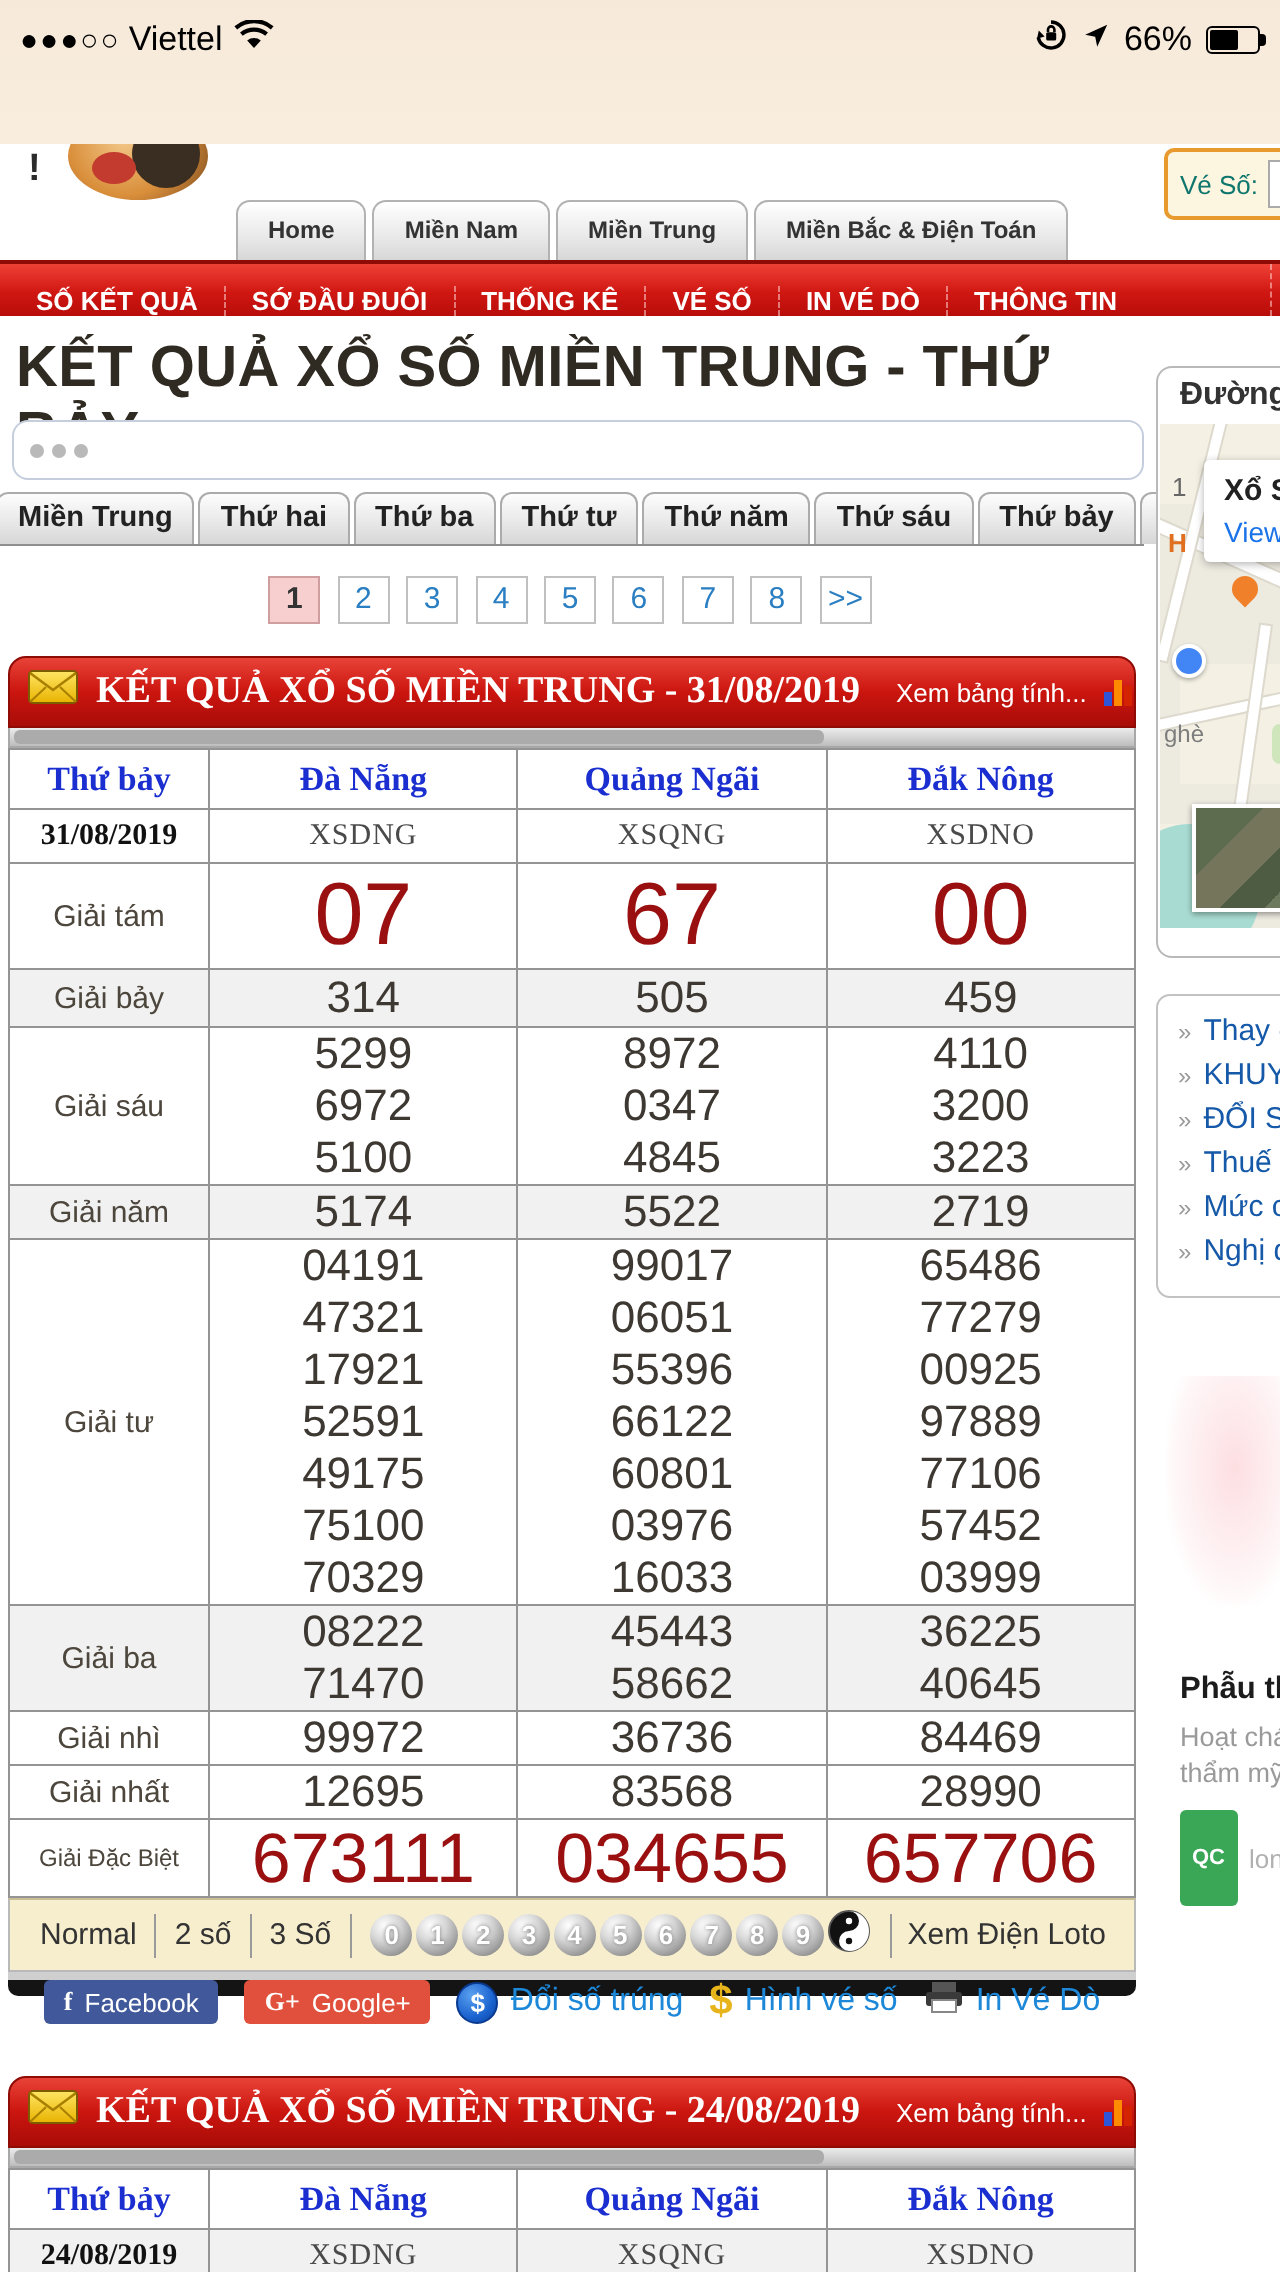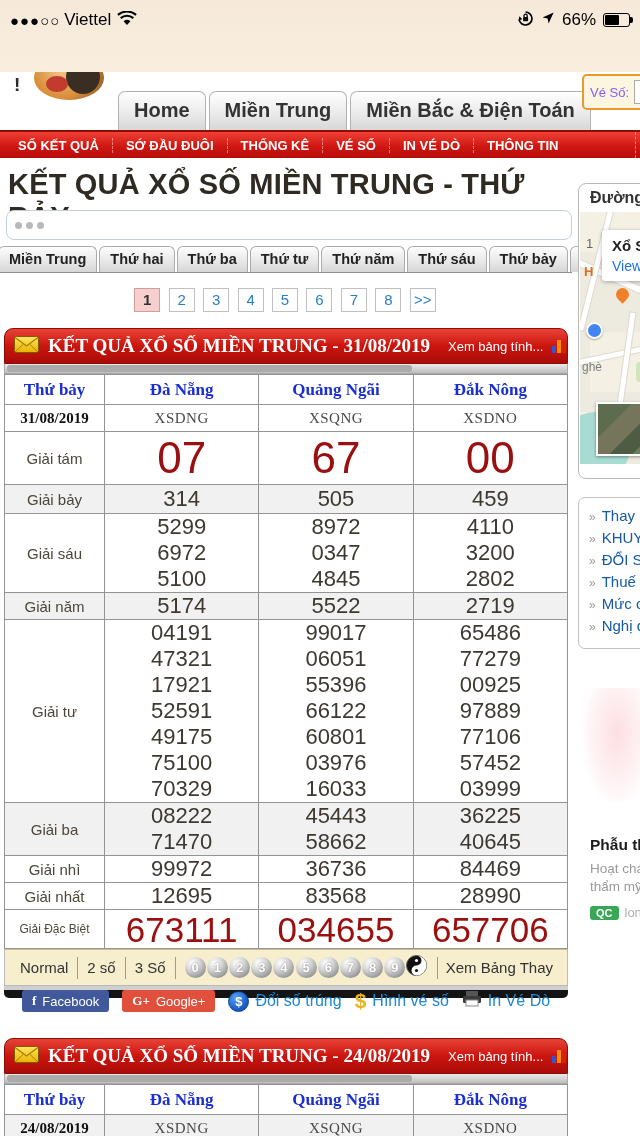--- a/index.html
+++ b/index.html
@@ -24,30 +24,30 @@
   
   .siteheader{position:absolute;top:72px;left:0;width:640px;height:58px;background:#fff}
   .logo{position:absolute;left:6px;top:0;width:110px;height:34px;overflow:hidden}
   .logo .blob1{position:absolute;left:28px;top:-16px;width:70px;height:44px;border-radius:50%;
       background:radial-gradient(circle at 40% 30%,#f3c98a,#d98e3a 55%,#7a4a1e)}
   .logo .blob2{position:absolute;left:60px;top:-12px;width:34px;height:34px;border-radius:50%;background:#3a2d22}
   .logo .blob3{position:absolute;left:40px;top:4px;width:22px;height:16px;border-radius:50%;background:#c23b2e}
   .logo .bang{position:absolute;left:8px;top:2px;font-weight:bold;font-size:19px;color:#2c2c2c}
   .navtabs{position:absolute;left:118px;bottom:0;display:flex;align-items:flex-end}
   .navtab{background:linear-gradient(#ffffff,#e9e9e9 60%,#d7d7d7);border:1px solid #b2b2b2;border-bottom:none;
-      border-radius:7px 7px 0 0;padding:7px 15px 8px;font-size:20px;font-weight:bold;color:#333;margin-right:3px;white-space:nowrap}
+      border-radius:7px 7px 0 0;padding:7px 15px 8px;font-size:12px;font-weight:bold;color:#333;margin-right:3px;white-space:nowrap}
   .vesobox{position:absolute;left:582px;top:2px;width:90px;height:32px;background:#fcf5df;
       border:2px solid #e89a2f;border-radius:5px;display:flex;align-items:center;gap:5px;padding:0 6px}
-  .vesobox .lbl{font-size:13px;color:#8b5cf6}
+  .vesobox .lbl{font-size:13px;color:#0f766e}
   .vesobox input{width:26px;height:20px;border:1px solid #aaa;background:#fff}
 
   
   .menubar{position:absolute;top:130px;left:0;width:640px;height:28px;
       background:linear-gradient(#ee4136,#d01712 55%,#b80d0a);border-top:2px solid #8e0b06;
-      display:flex;align-items:center;box-sizing:border-box}
+      display:flex;align-items:flex-end;box-sizing:border-box}
   .menuitem{color:#fff;font-weight:bold;font-size:13px;padding:0 13px;white-space:nowrap;
       border-left:1px dashed rgba(255,210,210,.55)}
   .menuitem:first-child{border-left:none;padding-left:18px}
   .menubar::after{content:"";border-left:1px dashed rgba(255,210,210,.55);height:100%;margin-left:auto;margin-right:4px}
 
   
   .pagetitle{position:absolute;left:8px;top:168px;width:560px;font-size:29px;font-weight:bold;color:#2f2a22;letter-spacing:.2px}
   .countdown{position:absolute;left:6px;top:210px;width:548px;height:28px;border:1px solid #c5cedd;border-radius:8px;
       display:flex;align-items:center;gap:9px;padding:0 8px;background:#fff}
   .cdots{display:flex;gap:4px}
@@ -146,21 +146,21 @@
   .linksPanel{top:497px;height:152px;border-radius:7px;border-color:#c2c2c2;padding:6px 0}
   .sideitem{display:flex;align-items:baseline;gap:6px;padding:2.5px 10px;font-size:15px;color:#1559a8;white-space:nowrap}
   .sideitem .bul{color:#9a9a9a;font-size:12px}
 
   .pinksmudge{position:absolute;left:583px;top:688px;width:57px;height:115px;
       background:radial-gradient(ellipse at 60% 40%,rgba(252,205,210,.65),rgba(252,220,224,.25) 60%,transparent 75%)}
   .sidead{position:absolute;left:590px;top:836px;width:120px}
   .sidead .adt{font-size:15.5px;font-weight:bold;color:#1c1c1c}
   .sidead .adl{font-size:13.5px;color:#9a9a9a;margin-top:6px;line-height:18px}
   .adrow{display:flex;align-items:center;gap:6px;margin-top:9px}
-  .qc{background:#3aa757;color:#fff;font-size:11px;font-weight:bold;border-radius:3px;padding:1px 6px}
+  .qc{background:#3aa757;color:#fff;font-size:11px;font-weight:bold;border-radius:3px;padding:18px 6px}
   .adsrc{font-size:13px;color:#b0b0b0}
 </style>
 </head>
 <body>
 
 <div class="chrome">
   <div class="statusbar">
     <span class="sig">●●●○○</span>
     <span class="carrier">Viettel</span>
     <span>
@@ -195,20 +195,21 @@
 
 <div class="siteheader">
   <div class="logo">
     <span class="blob1"></span>
       <span class="blob2"></span>
       <span class="blob3"></span>
     <span class="bang">!</span>
   </div>
   <div class="navtabs">
     <span class="navtab">Home</span>
+    <span class="navtab">Miền Nam</span>
     <span class="navtab">Miền Trung</span>
     <span class="navtab">Miền Bắc &amp; Điện Toán</span>
   </div>
   <div class="vesobox">
     <span class="lbl">Vé Số:</span>
     <input style="">
   </div>
 </div>
 
 <div class="menubar">
@@ -332,21 +333,21 @@
         <span class="v">5100</span>
       </td>
       <td>
         <span class="v">8972</span>
         <span class="v">0347</span>
         <span class="v">4845</span>
       </td>
       <td>
         <span class="v">4110</span>
         <span class="v">3200</span>
-        <span class="v">2802</span>
+        <span class="v">3223</span>
       </td>
     </tr>
     <tr class="r5 rowgray">
       <td class="plabel">Giải năm</td>
       <td>
             <span class="v">5174</span>
           </td>
       <td>
             <span class="v">5522</span>
           </td>
@@ -459,21 +460,21 @@
       <span>
         <svg width="21" height="21" viewBox="0 0 21 21">
             <circle cx="10.5" cy="10.5" r="10" fill="#111" stroke="#555"></circle>
             <path d="M10.5 0.5 a10 10 0 0 1 0 20 a5 5 0 0 1 0 -10 a5 5 0 0 0 0 -10 Z" fill="#fff"></path>
             <circle cx="10.5" cy="5.5" r="1.6" fill="#fff"></circle>
             <circle cx="10.5" cy="15.5" r="1.6" fill="#111"></circle>
           </svg>
       </span>
     </span>
     <span class="vsep"></span>
-    <span class="lotolink">Xem Bảng Thay</span>
+    <span class="lotolink">Xem Điện Loto</span>
   </div>
   <div class="blockshadow"></div>
 </div>
 
 <div class="social">
   <span class="sbtn fb">
     <span class="g">f</span>
     <span>Facebook</span>
   </span>
   <span class="sbtn gp">

